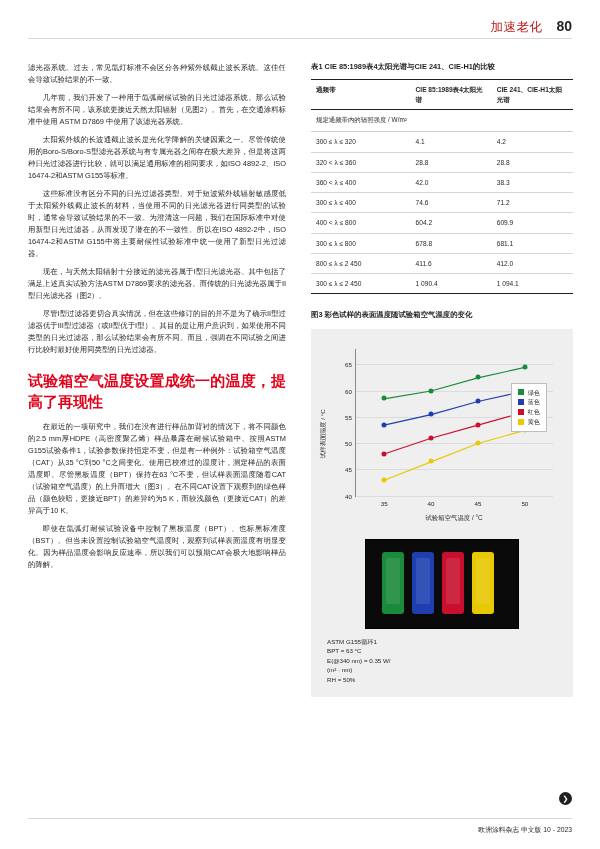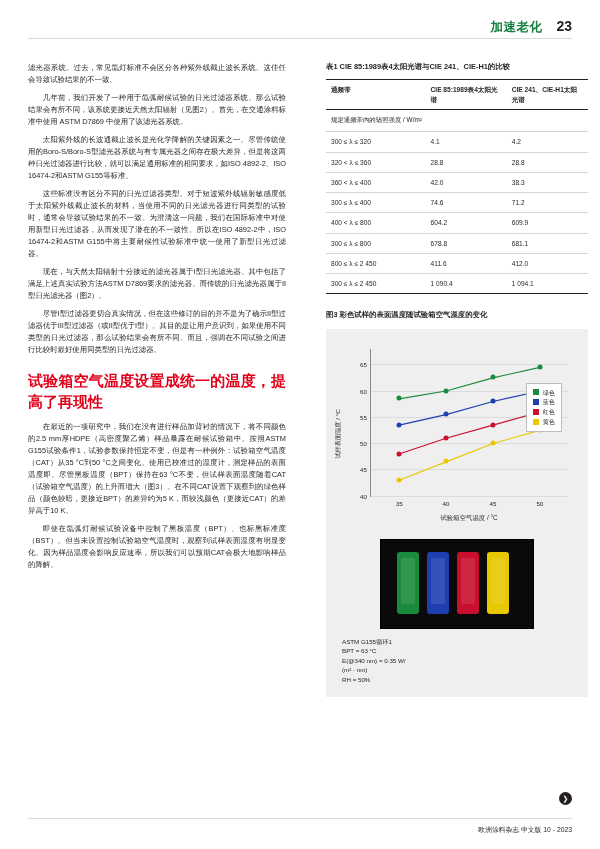--- a/index.html
+++ b/index.html
@@ -22,22 +22,22 @@
   
   .header {
     position: absolute;
     top: 18px;
     right: 28px;
     display: flex;
     align-items: baseline;
     gap: 14px;
   }
   .header .htitle {
-    color: #15803d;
-    font-weight: bold;
+    color: #b91c1c;
+    font-weight: normal;
     font-size: 12.5px;
     letter-spacing: 0.5px;
   }
   .header .pgnum {
     color: #231f20;
     font-weight: bold;
     font-size: 14px;
   }
   .header-rule {
     position: absolute;
@@ -48,21 +48,21 @@
   }
   
   .col-left {
     position: absolute;
     left: 28px;
     top: 62px;
     width: 258px;
   }
   .col-right {
     position: absolute;
-    left: 326px;
+    left: 311px;
     top: 62px;
     width: 262px;
   }
   p.body {
     font-size: 7.4px;
     line-height: 1.62;
     text-align: justify;
     margin: 0 0 6px 0;
     text-indent: 2em;
   }
@@ -272,21 +272,21 @@
     justify-content: center;
   }
 </style>
 </head>
 <body>
 
 <div class="page">
 
   <div class="header">
     <span class="htitle">加速老化</span>
-    <span class="pgnum">23</span>
+    <span class="pgnum">80</span>
   </div>
   <div class="header-rule"></div>
 
   <div class="col-left">
     <p class="body noind">滤光器系统。过去，常见氙灯标准不会区分各种紫外线截止波长系统。这佳任会导致试验结果的不一致。</p>
     <p class="body">几年前，我们开发了一种用于氙弧耐候试验的日光过滤器系统。那么试验结果会有所不同，该系统更接近天然太阳辐射（见图2）。首先，在交通涂料标准中使用 ASTM D7869 中使用了该滤光器系统。</p>
     <p class="body">太阳紫外线的长波通截止波长是光化学降解的关键因素之一。尽管传统使用的Boro-S/Boro-S型滤光器系统与有专属光器之间存在极大差异，但是将这两种日光过滤器进行比较，就可以满足通用标准的相同要求，如ISO 4892-2、ISO 16474-2和ASTM G155等标准。</p>
     <p class="body">这些标准没有区分不同的日光过滤器类型。对于短波紫外线辐射敏感度低于太阳紫外线截止波长的材料，当使用不同的日光滤光器进行同类型的试验时，通常会导致试验结果的不一致。为澄清这一问题，我们在国际标准中对使用新型日光过滤器，从而发现了潜在的不一致性。所以在ISO 4892-2中，ISO 16474-2和ASTM G155中将主要耐候性试验标准中统一使用了新型日光过滤器。</p>
     <p class="body">现在，与天然太阳辐射十分接近的滤光器属于I型日光滤光器。其中包括了满足上述真实试验方法ASTM D7869要求的滤光器。而传统的日光滤光器属于II型日光滤光器（图2）。</p>
     <p class="body">尽管I型过滤器更切合真实情况，但在这些修订的目的并不是为了确示II型过滤器优于III型过滤器（或II型优于I型）。其目的是让用户意识到，如果使用不同类型的日光过滤器，那么试验结果会有所不同。而且，强调在不同试验之间进行比较时最好使用同类型的日光过滤器。</p>

